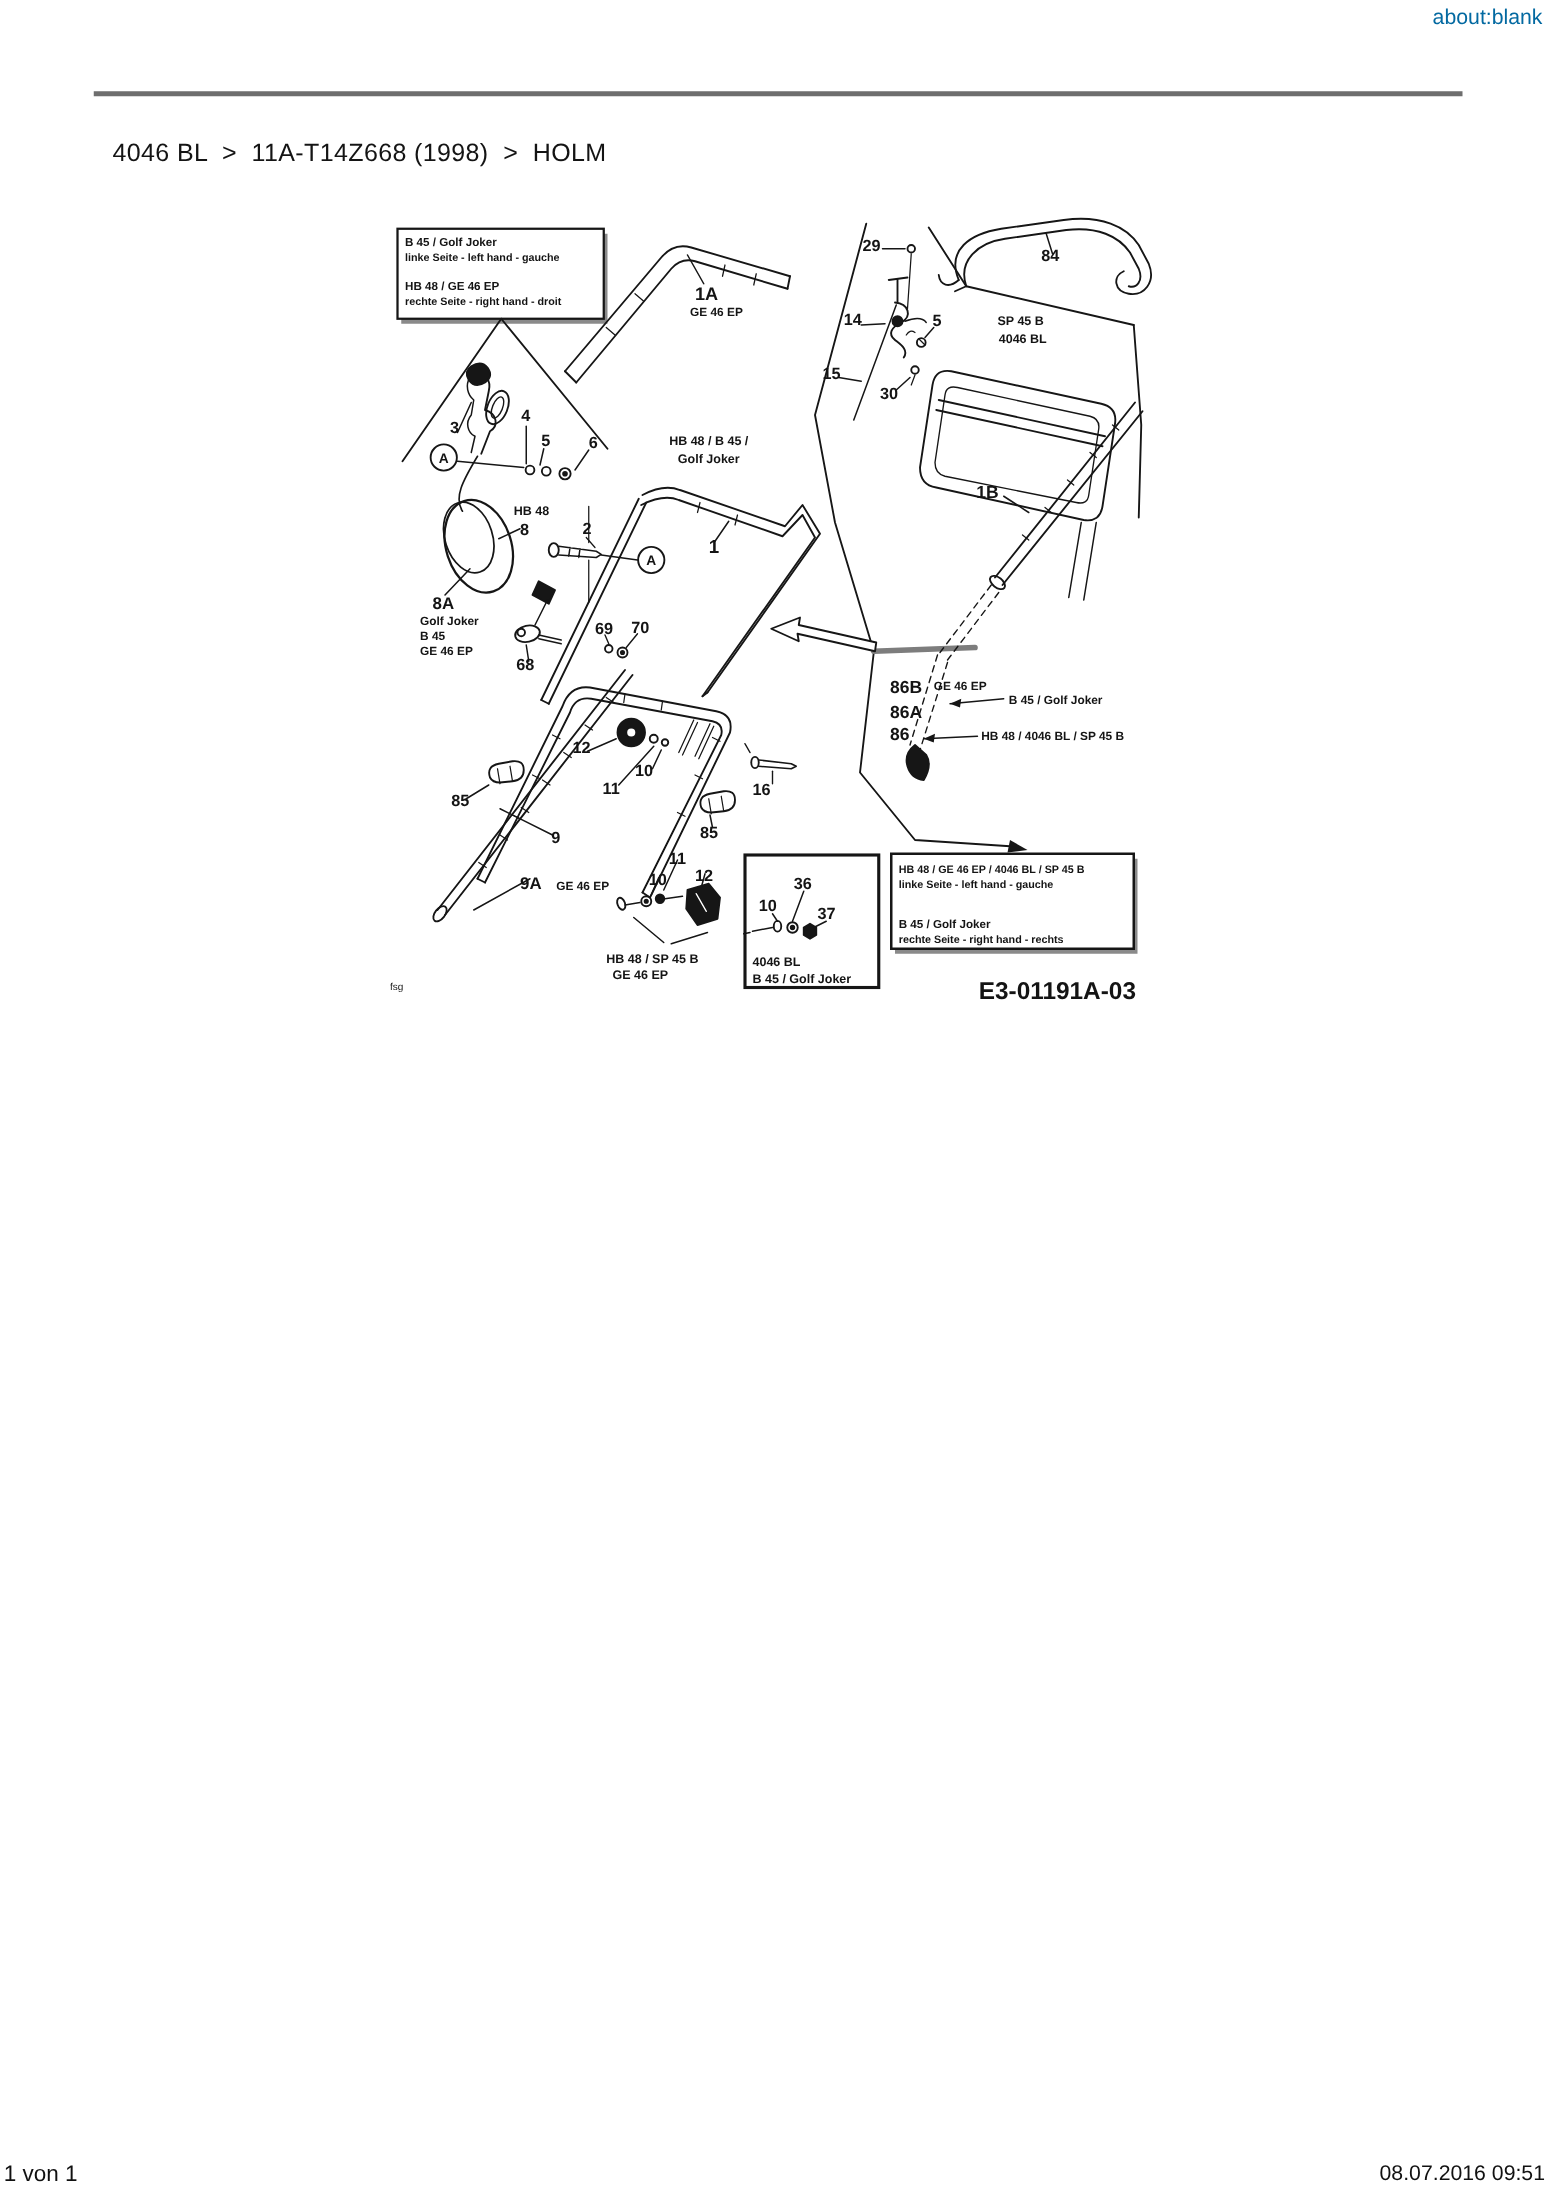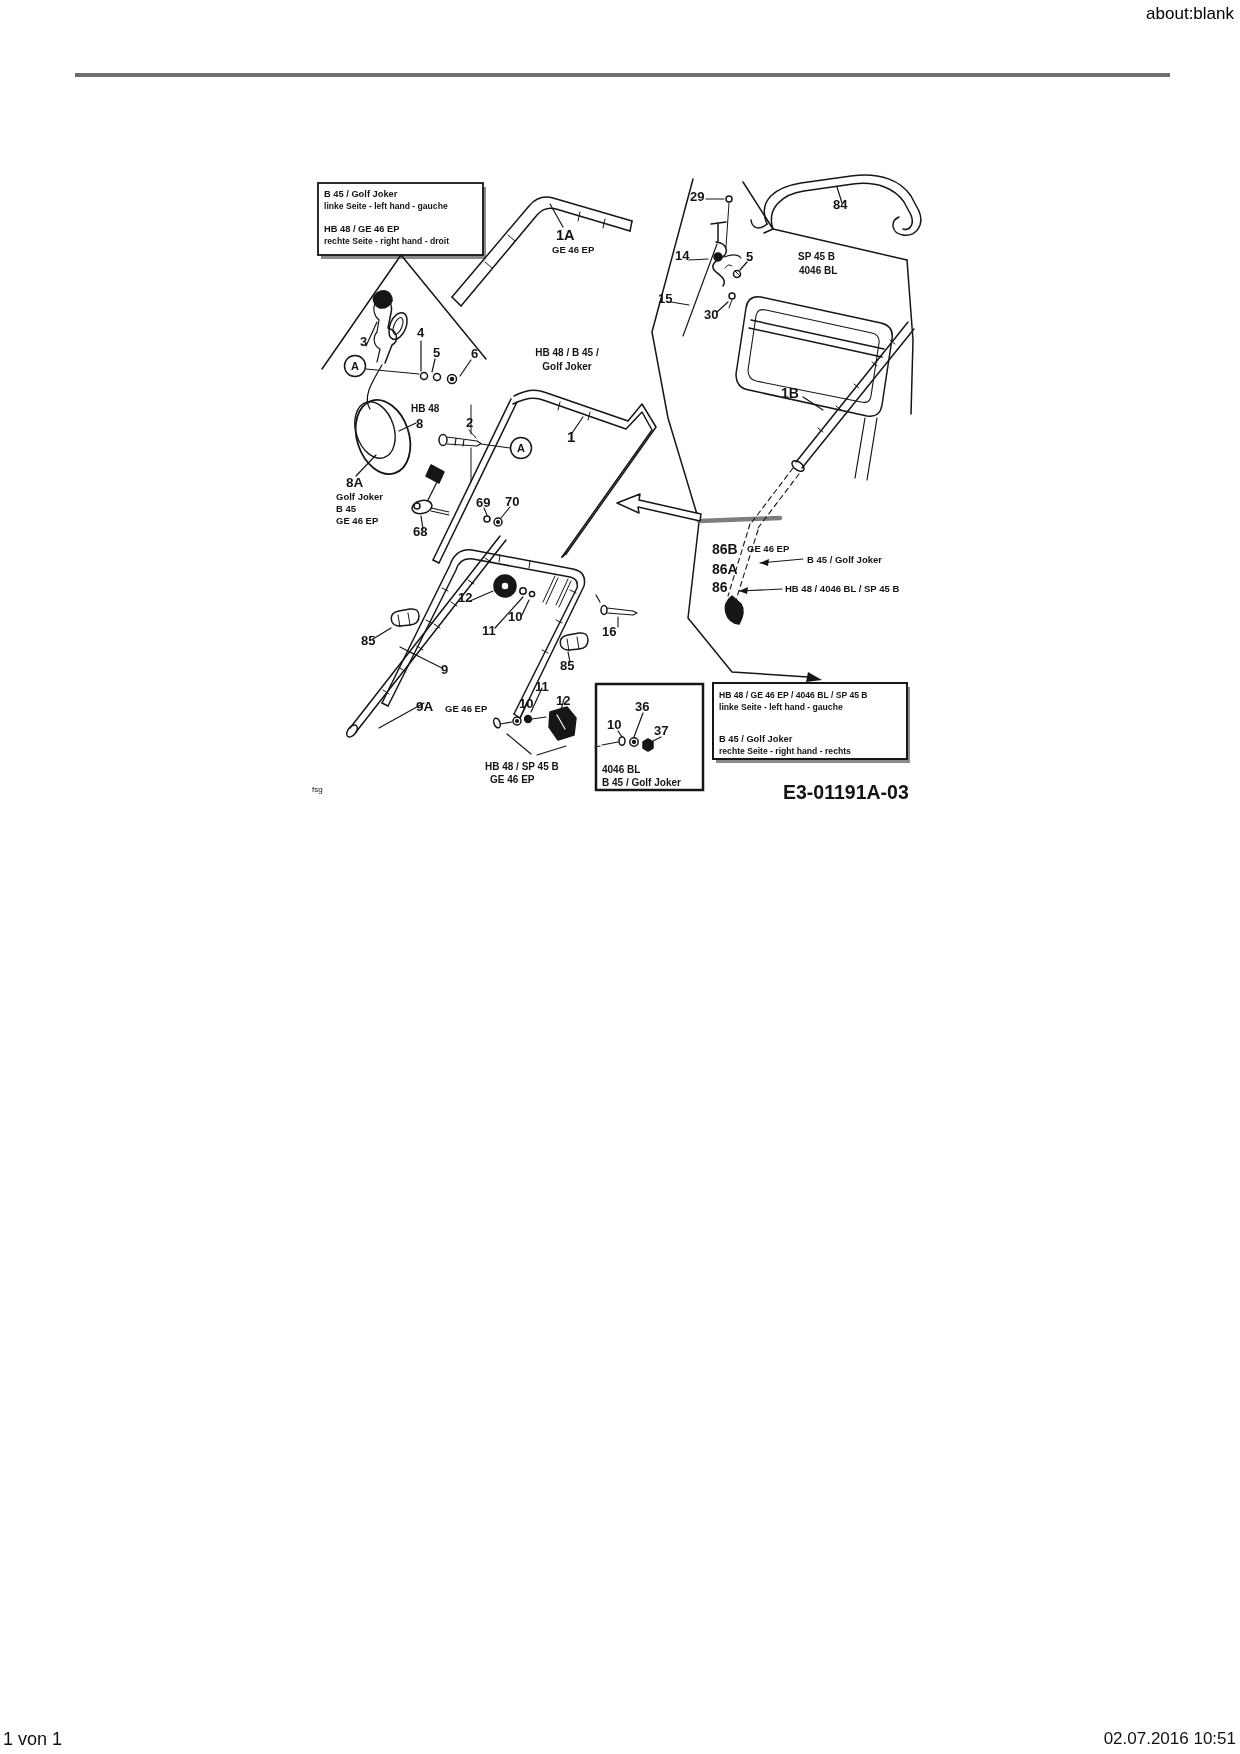--- a/index.html
+++ b/index.html
@@ -1,32 +1,33 @@
 <!DOCTYPE html>
 <html><head>
 <meta charset="utf-8">
 <style>
   html,body{margin:0;padding:0;background:#ffffff;}
   .page{position:relative;width:1240px;height:1754px;background:#fff;
         font-family:"Liberation Sans",sans-serif;color:#111;overflow:hidden;}
-  .url-header{position:absolute;top:4px;right:6px;font-size:17px;color:#000000;}
+  .url-header{position:absolute;top:4px;right:6px;font-size:17px;color:#0369a1;}
   .rule{position:absolute;left:75px;top:73px;width:1095px;height:4px;background:#6e6e6e;}
   .breadcrumb{position:absolute;left:90px;top:112px;font-size:20px;letter-spacing:.3px;
               white-space:pre;color:#141414;}
   #diagram{position:absolute;left:280px;top:150px;width:660px;height:660px;}
   .footer-left{position:absolute;left:3px;top:1729px;font-size:18px;}
   .footer-right{position:absolute;right:4px;top:1729px;font-size:17px;}
   #label-layer text{font-family:"Liberation Sans",sans-serif;}
 </style>
 </head>
 <body>
 
 <div class="page">
   <div class="url-header">about:blank</div>
   <div class="rule" style="background: rgb(110, 110, 110);"></div>
+  <div class="breadcrumb">4046 BL  &gt;  11A-T14Z668 (1998)  &gt;  HOLM</div>
 
   <svg id="diagram" viewBox="0 0 660 660" xmlns="http://www.w3.org/2000/svg">
 
     <g>
       <rect x="41" y="37" width="165" height="72" fill="#8a8a8a"></rect>
       <rect x="38" y="33" width="165" height="72" fill="#fff" stroke="#161616" stroke-width="1.8"></rect>
       <rect x="436" y="537" width="194" height="76" fill="#8a8a8a"></rect>
       <rect x="433" y="533" width="194" height="76" fill="#fff" stroke="#161616" stroke-width="2"></rect>
       <rect x="316" y="534" width="107" height="106" fill="#fff" stroke="#161616" stroke-width="2.5"></rect>
     </g>
@@ -297,14 +298,14 @@
         <text x="439" y="548" font-size="8.6" font-weight="bold">HB 48 / GE 46 EP / 4046 BL / SP 45 B</text>
         <text x="439" y="560" font-size="8.6" font-weight="bold">linke Seite - left hand - gauche</text>
         <text x="439" y="592" font-size="9.3" font-weight="bold">B 45 / Golf Joker</text>
         <text x="439" y="604" font-size="8.6" font-weight="bold">rechte Seite - right hand - rechts</text>
         <text x="503" y="649" font-size="19.5" font-weight="bold">E3-01191A-03</text>
         <text x="32" y="642" font-size="8" font-weight="normal">fsg</text>
       </g>
   </svg>
 
   <div class="footer-left">1 von 1</div>
-  <div class="footer-right">02.07.2016 10:51</div>
+  <div class="footer-right">08.07.2016 09:51</div>
 </div>
 
 </body></html>

